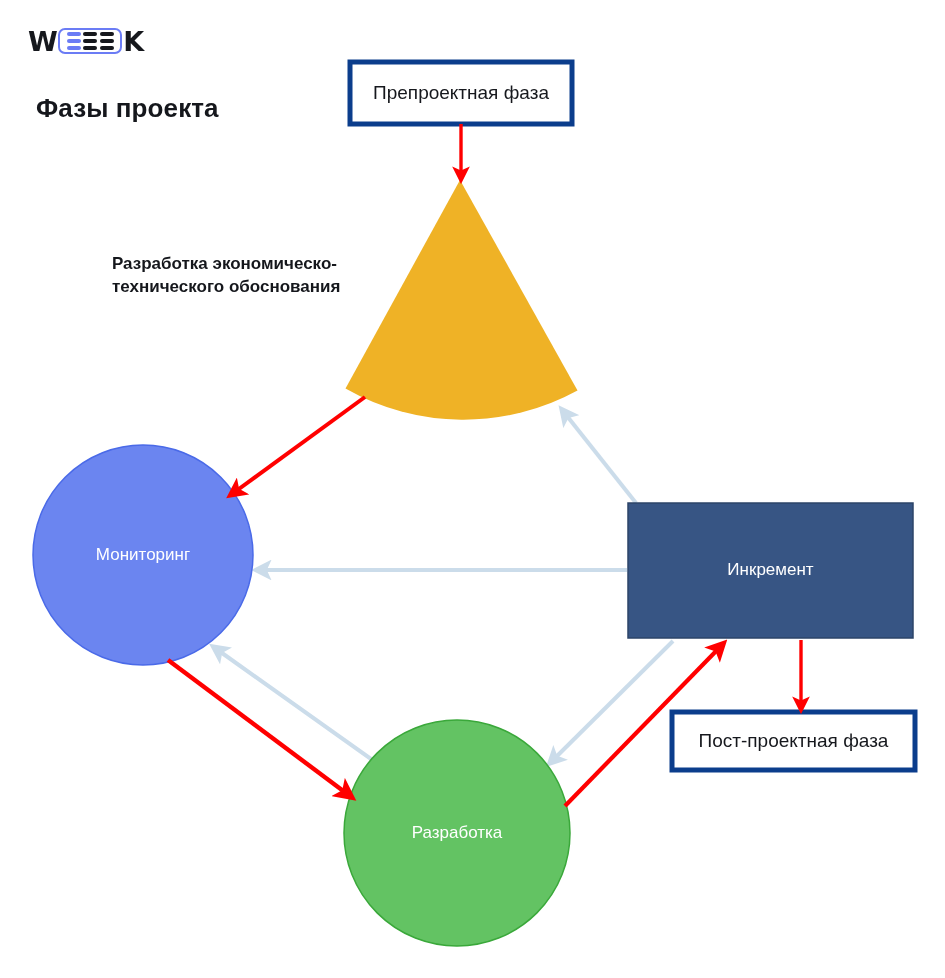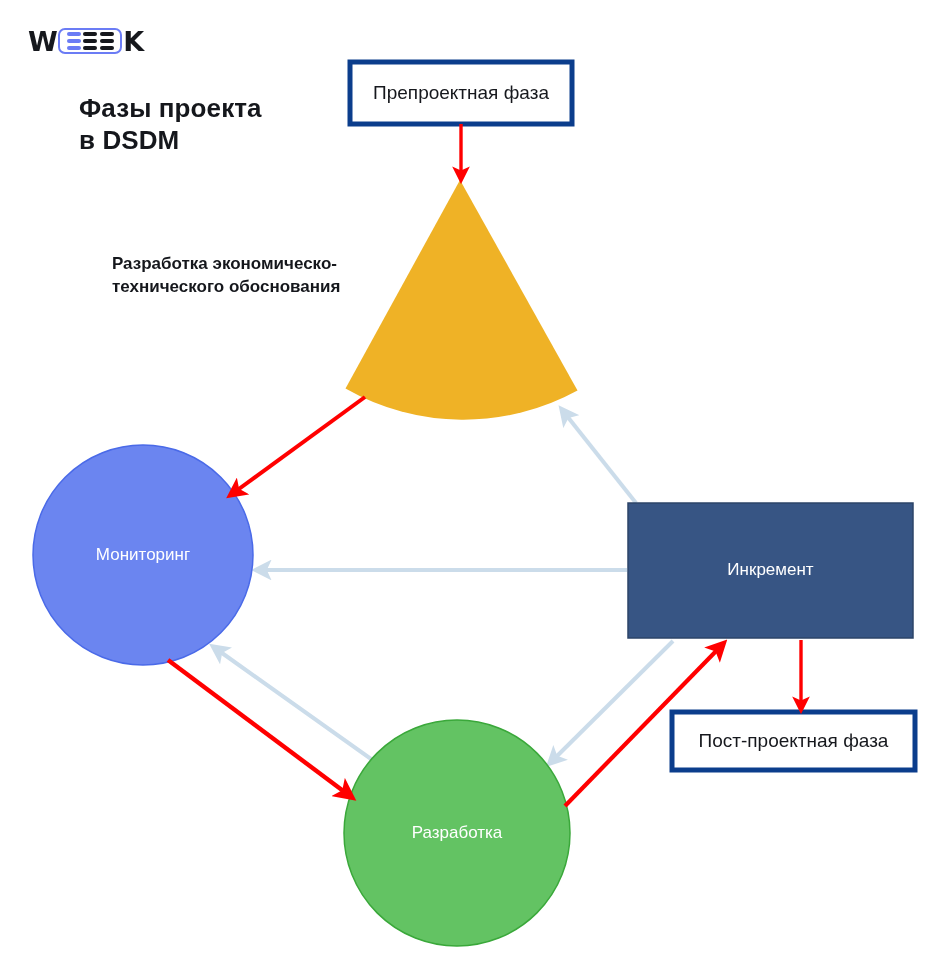--- a/index.html
+++ b/index.html
@@ -27,21 +27,20 @@
   }
   .logo-col{display:flex;flex-direction:column;justify-content:center;gap:3.5px;height:100%;}
   .logo-bar{width:14px;height:3.5px;border-radius:2px;background:#16181d;}
   .logo-col.accent .logo-bar{background:#6b7cf5;}
 
   
   #title{
     position:absolute;left:36px;top:92px;width:320px;
     font-size:26px;font-weight:bold;color:#15171c;line-height:1.24;
     letter-spacing:.1px;
-    margin-left:43px;
   }
 
   
   #diagram{position:absolute;left:0;top:0;width:945px;height:978px;}
 
   .node-label{
     font-family:"Liberation Sans","DejaVu Sans",sans-serif;
     font-size:17px;fill:#ffffff;text-anchor:middle;dominant-baseline:middle;
   }
   .box-label{
@@ -75,21 +74,20 @@
         <span class="logo-bar"></span>
         <span class="logo-bar"></span>
         <span class="logo-bar"></span>
       </span>
     </span>
     <span class="logo-letter">K</span>
   </div>
 
   <div id="title">
     <div>Фазы проекта</div>
-    <div>в DSDM</div>
   </div>
 
   <svg id="diagram" viewBox="0 0 945 978">
     <defs>
       <marker id="red-head" markerWidth="5.2" markerHeight="5.2" refX="3.4" refY="2.6" orient="auto" markerUnits="strokeWidth">
         <path d="M0,0 L5.2,2.6 L0,5.2 L1.2,2.6 Z" fill="#ff0000"></path>
       </marker>
       <marker id="blue-head" markerWidth="5.2" markerHeight="5.2" refX="3.4" refY="2.6" orient="auto" markerUnits="strokeWidth">
         <path d="M0,0 L5.2,2.6 L0,5.2 L1.2,2.6 Z" fill="#cbdcea"></path>
       </marker>

